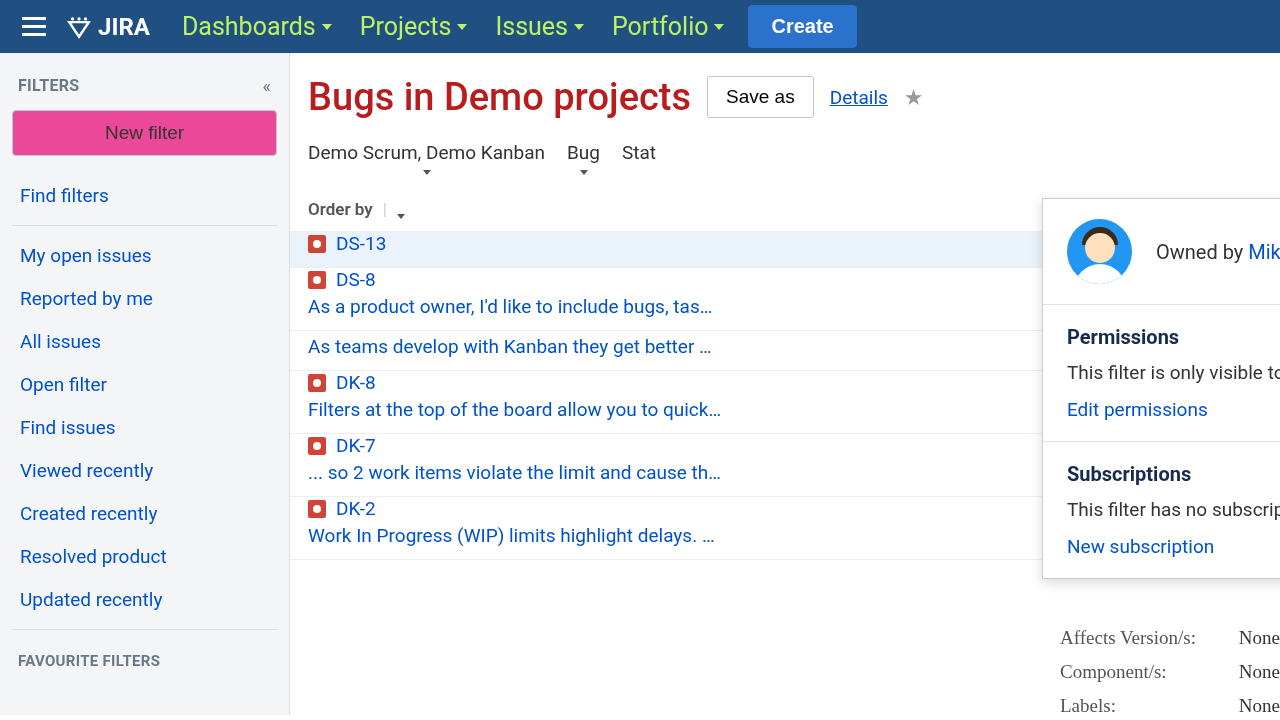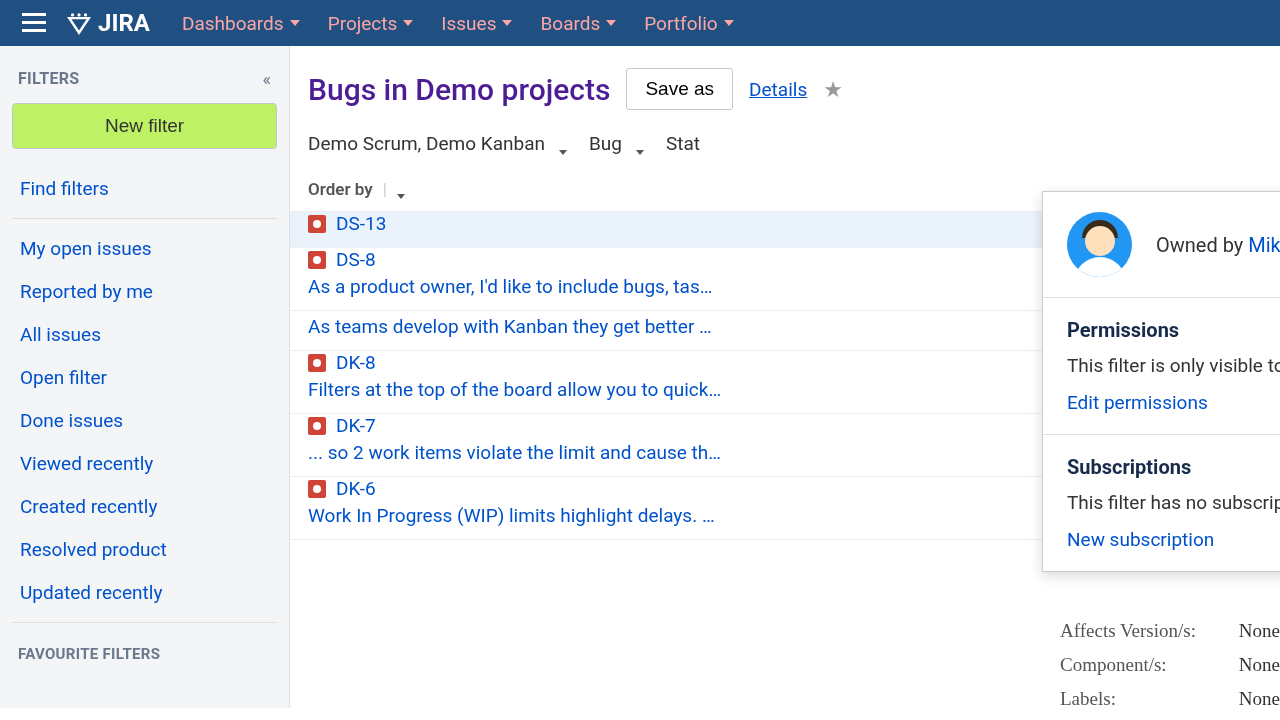--- a/index.html
+++ b/index.html
@@ -1,39 +1,39 @@
 <!DOCTYPE html>
 <html><head>
 <meta charset="utf-8">
 <style>
 * { box-sizing: border-box; margin: 0; padding: 0; }
 body { font-family: -apple-system, BlinkMacSystemFont, "Segoe UI", Roboto, Arial, sans-serif; font-size: 14px; color: #172b4d; background: #fff; overflow: hidden; width: 1280px; height: 720px; }
-.topnav { background: #205081; height: 46px; display: flex; align-items: center; padding: 0 10px; }
+.topnav { background: #205081; height: 53px; display: flex; align-items: center; padding: 0 10px; }
 .hamburger { padding: 8px 12px; cursor: pointer; }
 .hamburger svg { display: block; }
 .logo { display: flex; align-items: center; color: #fff; font-weight: bold; font-size: 24px; margin: 0 18px 0 8px; }
-.navitem { color: #fca5a5; font-size: 19px; padding: 8px 14px; cursor: pointer; display: flex; align-items: center; gap: 6px; }
+.navitem { color: #bef264; font-size: 25px; padding: 8px 14px; cursor: pointer; display: flex; align-items: center; gap: 6px; }
 .create-btn { background: #2a72cc; color: #fff; border: 1px solid #2a72cc; border-radius: 4px; padding: 9px 22px; font-size: 20px; font-weight: 600; margin-left: 10px; cursor: pointer; }
 .layout { display: flex; height: 662px; }
 .sidebar { width: 290px; background: #f4f5f7; border-right: 1px solid #e0e0e0; padding: 22px 12px 10px 12px; }
 .sidebar-hdr { display: flex; justify-content: space-between; align-items: center; padding: 0 6px 14px 6px; }
 .sidebar-hdr h3 { font-size: 16px; color: #6b778c; font-weight: 700; letter-spacing: 0.3px; }
 .collapse-icon { color: #6b778c; font-size: 18px; cursor: pointer; }
-.newfilter { width: 100%; background: #bef264; border: 1px solid #c1c7d0; border-radius: 4px; padding: 11px 0; font-size: 19px; color: #333; cursor: pointer; margin-bottom: 18px; }
+.newfilter { width: 100%; background: #ec4899; border: 1px solid #c1c7d0; border-radius: 4px; padding: 11px 0; font-size: 19px; color: #333; cursor: pointer; margin-bottom: 18px; }
 .side-link { display: block; padding: 10px 8px; color: #0052cc; font-size: 19px; cursor: pointer; }
 .side-divider { height: 1px; background: #ddd; margin: 8px 0; }
 .side-section-title { font-size: 15px; color: #6b778c; font-weight: 700; padding: 14px 6px 8px 6px; letter-spacing: 0.3px; }
 .main { flex: 1; position: relative; padding: 22px 0 0 0; }
 .page-head { display: flex; align-items: center; gap: 16px; padding: 0 18px; }
-.page-title { font-size: 30px; font-weight: 500; color: #4c1d95; }
+.page-title { font-size: 38px; font-weight: 500; color: #b91c1c; }
 .saveas { background: #fff; border: 1px solid #c1c7d0; border-radius: 3px; padding: 9px 18px; font-size: 19px; cursor: pointer; }
 .details-link { color: #0052cc; font-size: 19px; text-decoration: underline; cursor: pointer; }
 .star { color: #999; font-size: 22px; cursor: pointer; }
 .filter-row { display: flex; gap: 22px; padding: 22px 18px 16px 18px; font-size: 19px; color: #333; }
-.filter-chip { cursor: pointer; display: flex; align-items: flex-end; gap: 14px; }
+.filter-chip { cursor: pointer; display: flex; align-items: center; gap: 6px; flex-direction: column; }
 .orderby-row { display: flex; align-items: flex-end; gap: 10px; padding: 8px 18px 12px 18px; font-size: 17px; color: #555; border-bottom: 1px solid #eee; }
 .issue-list { }
 .issue-item { padding: 0 18px 12px 18px; border-bottom: 1px solid #eee; cursor: pointer; }
 .issue-item.selected { background: #eaf2fb; }
 .issue-keyrow { display: flex; align-items: center; gap: 10px; }
 .issue-icon { width: 18px; height: 18px; background: #d04437; border-radius: 2px; display: flex; align-items: center; justify-content: center; }
 .issue-icon::after { content: ""; width: 8px; height: 8px; border-radius: 50%; background: #fff; }
 .issue-key { color: #0052cc; font-size: 19px; }
 .issue-summary { color: #0052cc; font-size: 19px; margin-top: 4px; white-space: nowrap; overflow: hidden; text-overflow: ellipsis; max-width: 430px; }
 .details-panel { position: absolute; top: 568px; left: 770px; right: 0; font-size: 19px; color: #555; font-family: Liberation Serif, serif; }
@@ -82,43 +82,40 @@
     </div>
   <div class="navitem">
       <span>Projects</span>
       <span class="caret-down"></span>
     </div>
   <div class="navitem">
       <span>Issues</span>
       <span class="caret-down"></span>
     </div>
   <div class="navitem">
-      <span>Boards</span>
-      <span class="caret-down"></span>
-    </div>
-  <div class="navitem">
       <span>Portfolio</span>
       <span class="caret-down"></span>
     </div>
+  <button class="create-btn">Create</button>
 </div>
 
 <div class="layout">
   <aside class="sidebar">
     <div class="sidebar-hdr">
       <h3>FILTERS</h3>
       <span class="collapse-icon">«</span>
     </div>
     <button class="newfilter">New filter</button>
     <a class="side-link">Find filters</a>
     <div class="side-divider"></div>
     <a class="side-link">My open issues</a>
     <a class="side-link">Reported by me</a>
     <a class="side-link">All issues</a>
     <a class="side-link">Open filter</a>
-    <a class="side-link">Done issues</a>
+    <a class="side-link">Find issues</a>
     <a class="side-link">Viewed recently</a>
     <a class="side-link">Created recently</a>
     <a class="side-link">Resolved product</a>
     <a class="side-link">Updated recently</a>
     <div class="side-divider"></div>
     <div class="side-section-title">FAVOURITE FILTERS</div>
   </aside>
 
   <main class="main">
     <div class="page-head">
@@ -175,21 +172,21 @@
       <div class="issue-item">
         <div class="issue-keyrow">
             <span class="issue-icon"></span>
             <span class="issue-key">DK-7</span>
           </div>
         <div class="issue-summary">... so 2 work items violate the limit and cause th…</div>
       </div>
       <div class="issue-item">
         <div class="issue-keyrow">
             <span class="issue-icon"></span>
-            <span class="issue-key">DK-6</span>
+            <span class="issue-key">DK-2</span>
           </div>
         <div class="issue-summary">Work In Progress (WIP) limits highlight delays. …</div>
       </div>
     </div>
 
     <div class="details-panel">
       <div class="row">
           <span class="lbl">Affects Version/s:</span>
           <span class="val">None</span>
         </div>

